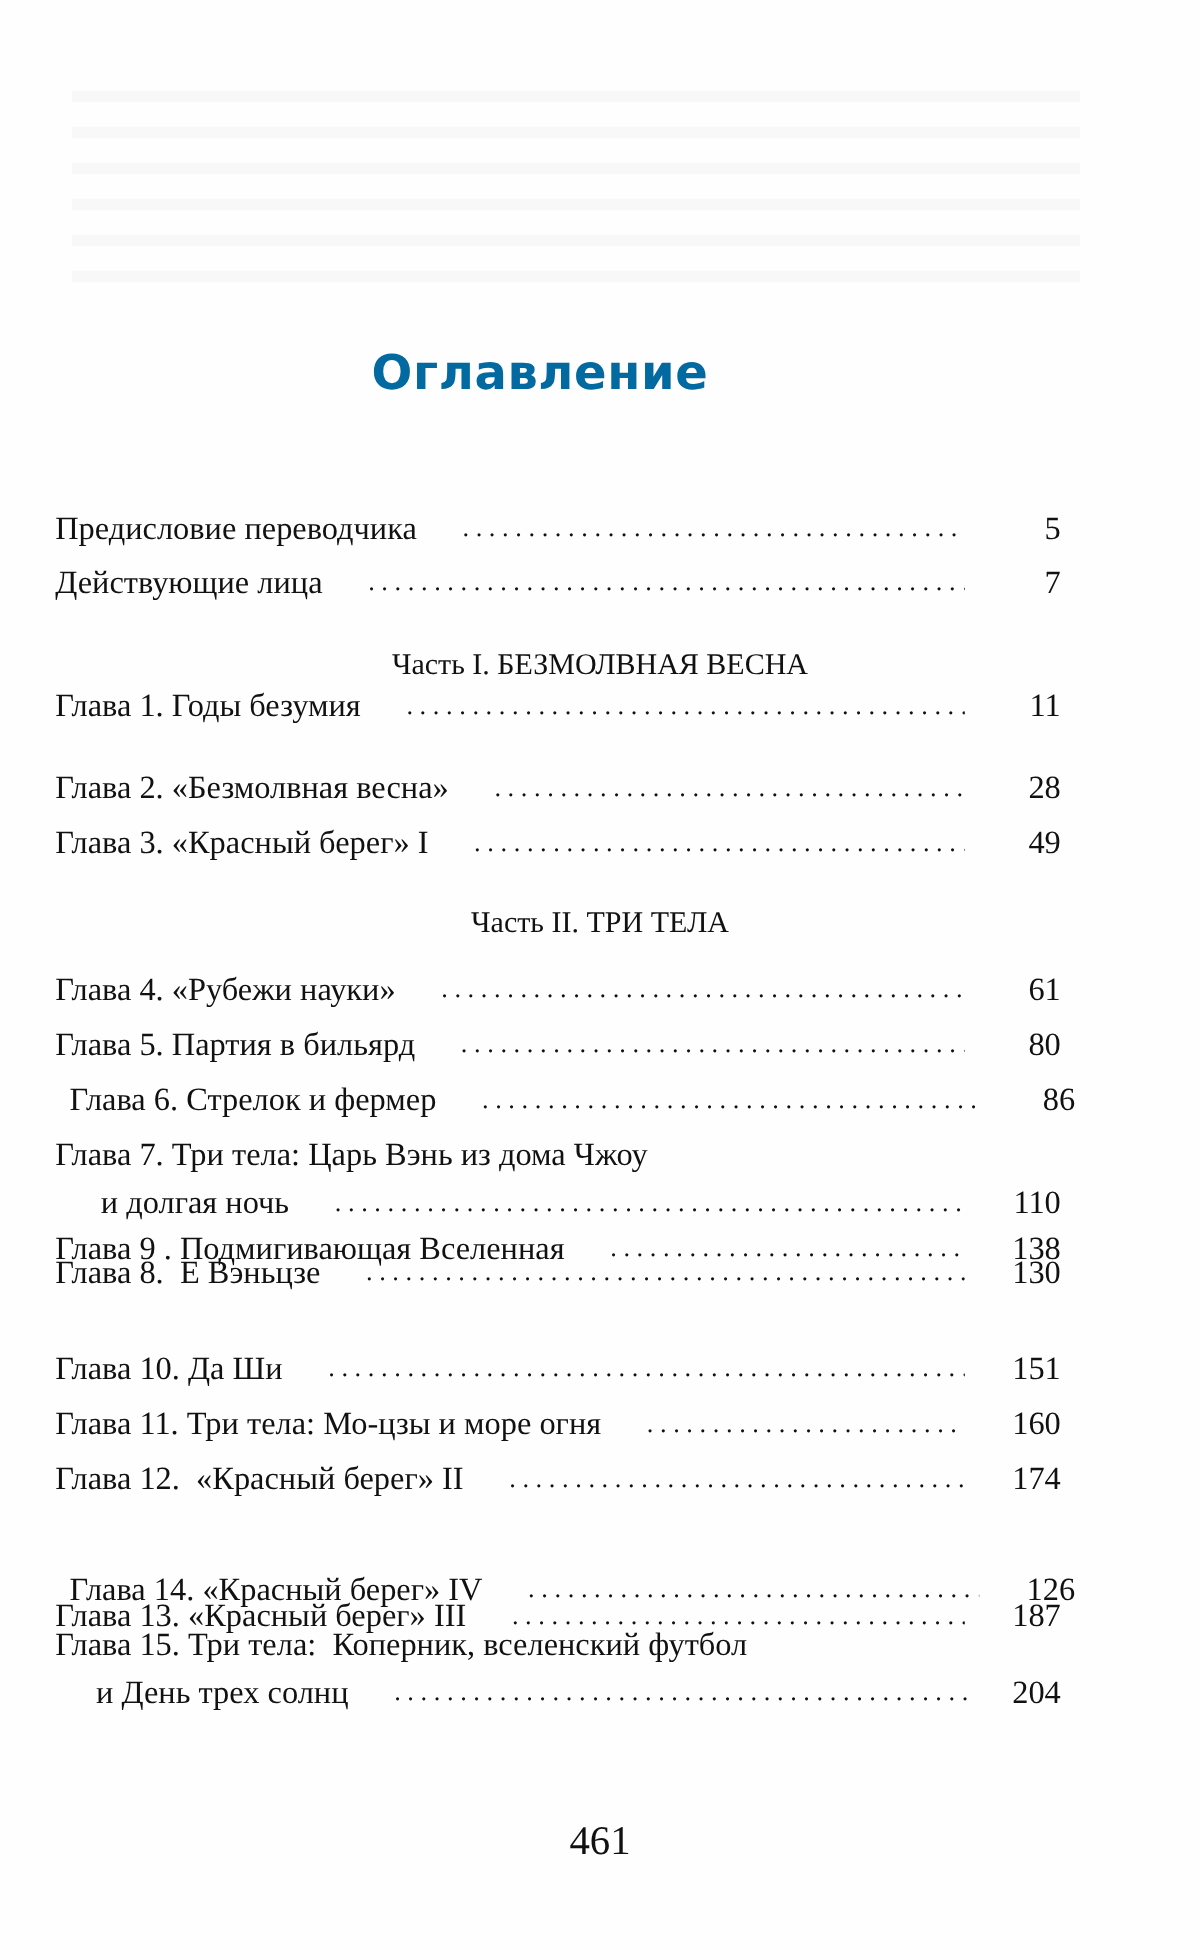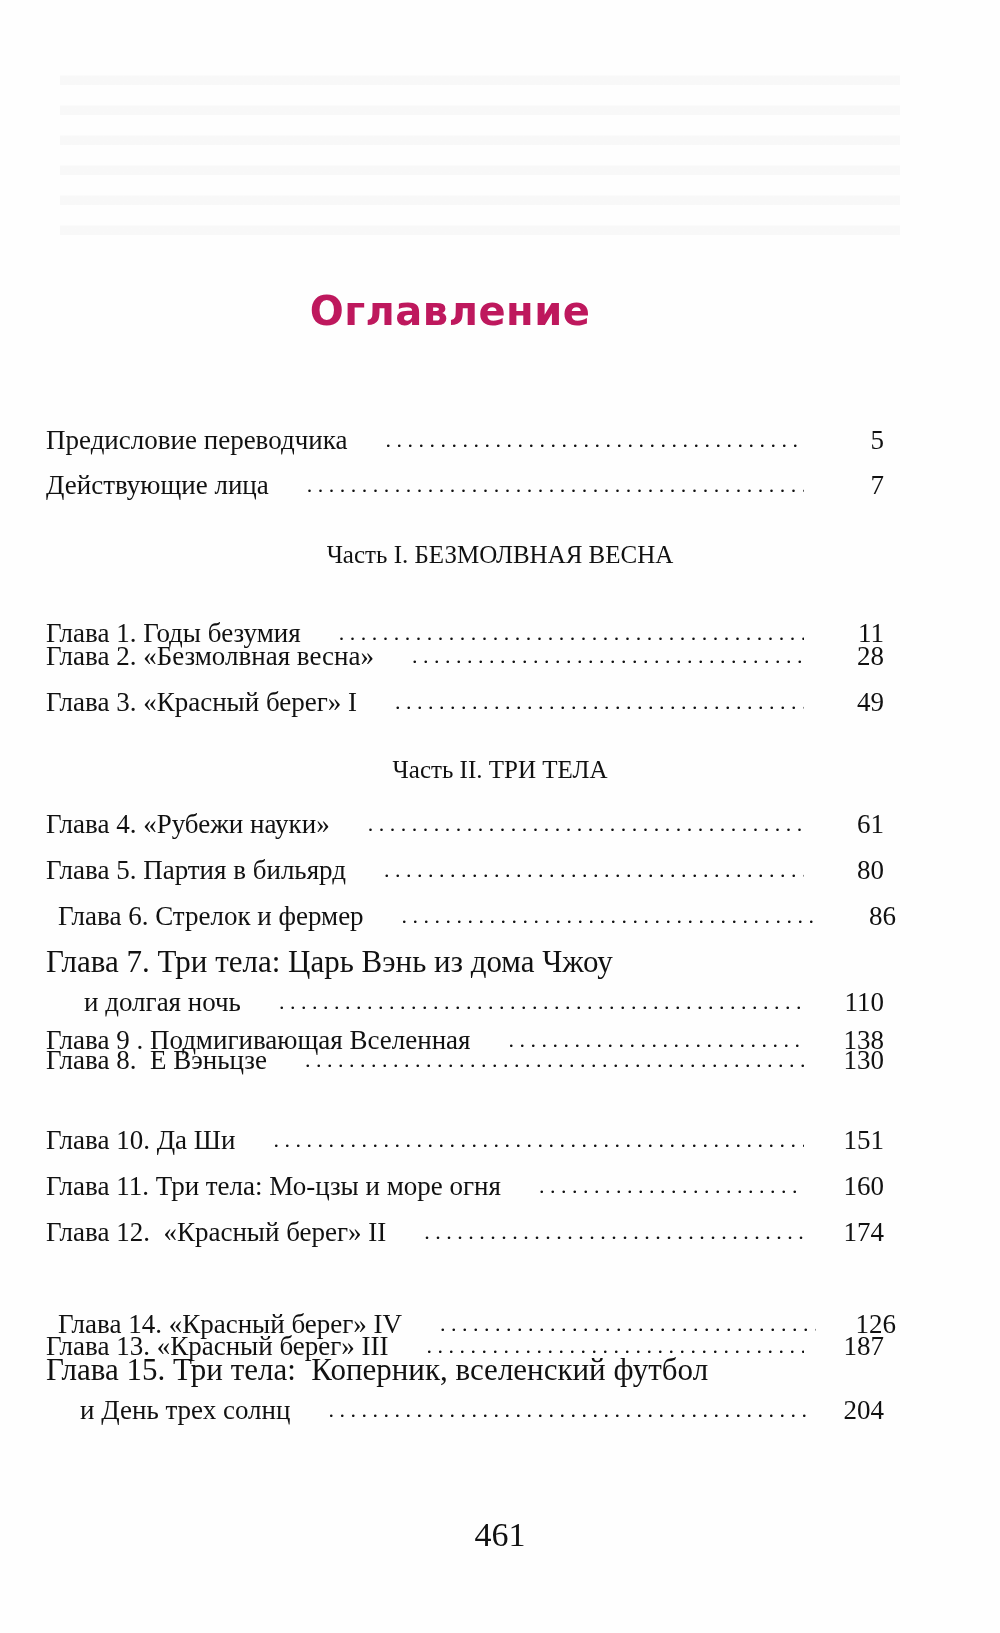--- a/index.html
+++ b/index.html
@@ -39,21 +39,21 @@
   .title {
     position: absolute;
     left: 0;
     width: 900px;
     top: 288px;
     text-align: center;
     font-family: "DejaVu Sans", "Liberation Sans", sans-serif;
     font-weight: bold;
     font-size: 40px;
     letter-spacing: 0.5px;
-    color: #be185d;
+    color: #0369a1;
   }
   .toc-row {
     position: absolute;
     left: 46px;
     width: 838px;
     height: 40px;
     display: flex;
     align-items: flex-end;
     font-size: 27px;
     line-height: 40px;
@@ -77,21 +77,21 @@
   }
   .toc-row .page-num {
     flex: 0 0 auto;
     text-align: right;
     min-width: 40px;
   }
   .toc-line {
     position: absolute;
     left: 46px;
     height: 40px;
-    font-size: 31px;
+    font-size: 27px;
     line-height: 40px;
     white-space: nowrap;
   }
   .part-heading {
     position: absolute;
     left: 0;
     width: 1000px;
     text-align: center;
     font-size: 25px;
     line-height: 36px;
@@ -121,21 +121,21 @@
     <span class="page-num">5</span>
   </div>
   <div class="toc-row" style="top:465px;">
     <span class="label">Действующие лица</span>
     <span class="dots"></span>
     <span class="page-num">7</span>
   </div>
 
   <div class="part-heading" style="top:537px;">Часть I. БЕЗМОЛВНАЯ ВЕСНА</div>
 
-  <div class="toc-row" style="top:613px;">
+  <div class="toc-row" style="top:568px;">
     <span class="label">Глава 1. Годы безумия</span>
     <span class="dots"></span>
     <span class="page-num">11</span>
   </div>
   <div class="toc-row" style="top:636px;">
     <span class="label">Глава 2. «Безмолвная весна»</span>
     <span class="dots"></span>
     <span class="page-num">28</span>
   </div>
   <div class="toc-row" style="top:682px;">

